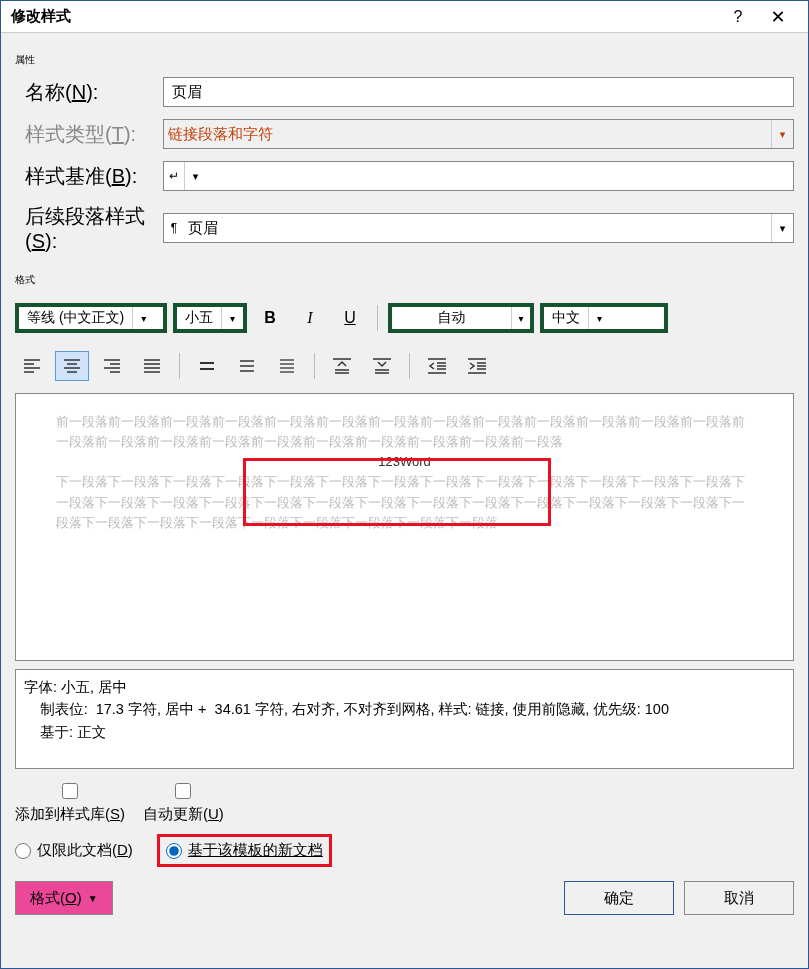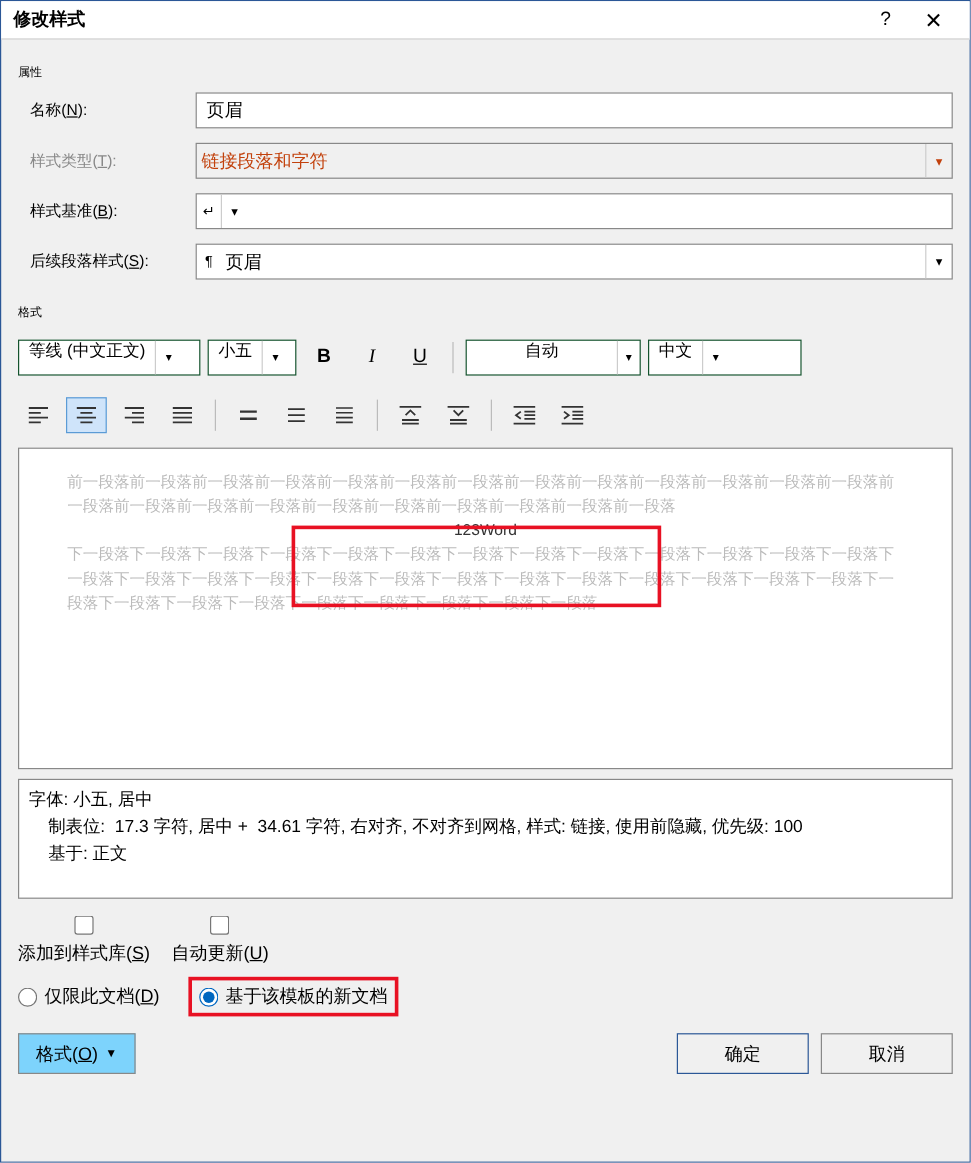--- a/index.html
+++ b/index.html
@@ -10,58 +10,58 @@
 .titlebar { background: #fff; height: 32px; display: flex; align-items: center; padding: 0 10px; border-bottom: 1px solid #ccc; }
 .titlebar .title { flex: 1; font-size: 15px; font-weight: bold; }
 .titlebar .help { width: 40px; text-align: center; font-size: 16px; cursor: pointer; }
 .titlebar .close { width: 40px; text-align: center; font-size: 18px; cursor: pointer; }
 
 .content { padding: 12px 14px; flex: 1; display: flex; flex-direction: column; overflow: hidden; }
 
 .section-label { font-size: 10px; margin: 8px 0 10px 0; }
 
 .form-row { display: flex; align-items: center; margin-bottom: 12px; }
-.form-row .lbl { width: 148px; font-size: 13px; padding-left: 10px; }
+.form-row .lbl { width: 148px; font-size: 20px; padding-left: 10px; }
 .form-row .lbl.disabled { color: #888; }
 .form-row .lbl u { text-decoration: underline; }
 .form-row .ctrl { flex: 1; }
 
 input[type=text].ti { width: 100%; height: 30px; border: 1px solid #888; padding: 0 8px; font-size: 15px; background: #fff; font-family: inherit; }
 
 .combo { display: flex; width: 100%; height: 30px; border: 1px solid #888; background: #fff; align-items: center; }
 .combo.disabled { background: #f0f0f0; color: #c2410c; }
 .combo .cicon { width: 20px; text-align: center; font-size: 12px; }
 .combo .ctext { flex: 1; padding: 0 4px; font-size: 15px; }
 .combo .cdrop { width: 22px; border-left: 1px solid #ccc; text-align: center; font-size: 11px; height: 100%; display: flex; align-items: center; justify-content: center; }
 
 .toolbar { display: flex; gap: 6px; margin: 6px 0 12px 0; flex-wrap: wrap; }
-.tcombo { display: flex; height: 30px; border: 1px solid #14532d; background: #fff; }
+.tcombo { display: flex; height: 30px; border: 4px solid #14532d; background: #fff; align-items: center; }
 .tcombo .tct { padding: 0 8px; font-size: 14px; }
 .tcombo .tcd { width: 22px; border-left: 1px solid #ccc; text-align: center; font-size: 10px; height: 100%; display: flex; align-items: center; justify-content: center; }
 .tbtn { width: 34px; height: 30px; border: 1px solid transparent; display: flex; align-items: center; justify-content: center; font-size: 16px; cursor: pointer; }
 .tsep { width: 1px; background: #bbb; height: 26px; margin: 2px 4px; }
 .tbtn.selected { background: #cfe4fa; border: 1px solid #5b9bd5; }
 
 .preview { border: 1px solid #888; background: #fff; height: 268px; padding: 18px 40px; font-size: 13px; color: #bbb; line-height: 1.55; position: relative; overflow: hidden; margin-bottom: 8px; }
 .preview .sample-mid { color: #333; text-align: center; margin: 0; font-size: 13px; }
 .preview .red-box { position: absolute; border: 3px solid #e81123; left: 227px; top: 64px; width: 308px; height: 68px; pointer-events: none; }
 
 .desc { border: 1px solid #888; background: #fff; padding: 6px 8px; font-size: 14.5px; line-height: 1.55; margin-bottom: 14px; height: 100px; overflow: hidden; }
 
 .check-row { display: flex; gap: 18px; margin-bottom: 10px; align-items: center; }
 .check-row label { display: flex; align-items: center; gap: 6px; font-size: 15px; cursor: pointer; flex-direction: column; }
 .check-row input { width: 16px; height: 16px; }
 
 .radio-row { display: flex; gap: 24px; align-items: center; margin-bottom: 14px; }
 .radio-row label { display: flex; align-items: center; gap: 6px; font-size: 15px; cursor: pointer; }
 .radio-row input { width: 16px; height: 16px; accent-color: #0067c0; }
-.red-box2 { border: 3px solid #e81123; padding: 4px 6px; }
+.red-box2 { border: 3px solid #e81123; padding: 4px 6px; text-decoration: underline; }
 
 .footer { display: flex; align-items: center; padding: 0 0 14px 0; }
-.format-btn { height: 34px; padding: 0 14px; border: 1px solid #888; background: #7dd3fc; display: flex; align-items: center; gap: 6px; font-size: 15px; cursor: pointer; font-family: inherit; }
+.format-btn { height: 34px; padding: 0 14px; border: 1px solid #888; background: #ec4899; display: flex; align-items: center; gap: 6px; font-size: 15px; cursor: pointer; font-family: inherit; }
 .format-btn .dd { font-size: 10px; }
 .spacer { flex: 1; }
 .btn { width: 110px; height: 34px; border: 1px solid #888; background: #f0f0f0; font-size: 15px; margin-left: 10px; cursor: pointer; font-family: inherit; }
 .btn.primary { border: 1.5px solid #2b5797; }
 
 svg.alicon { width: 18px; height: 16px; }
 svg.spicon { width: 22px; height: 18px; }
 </style>
 </head>
 <body>

